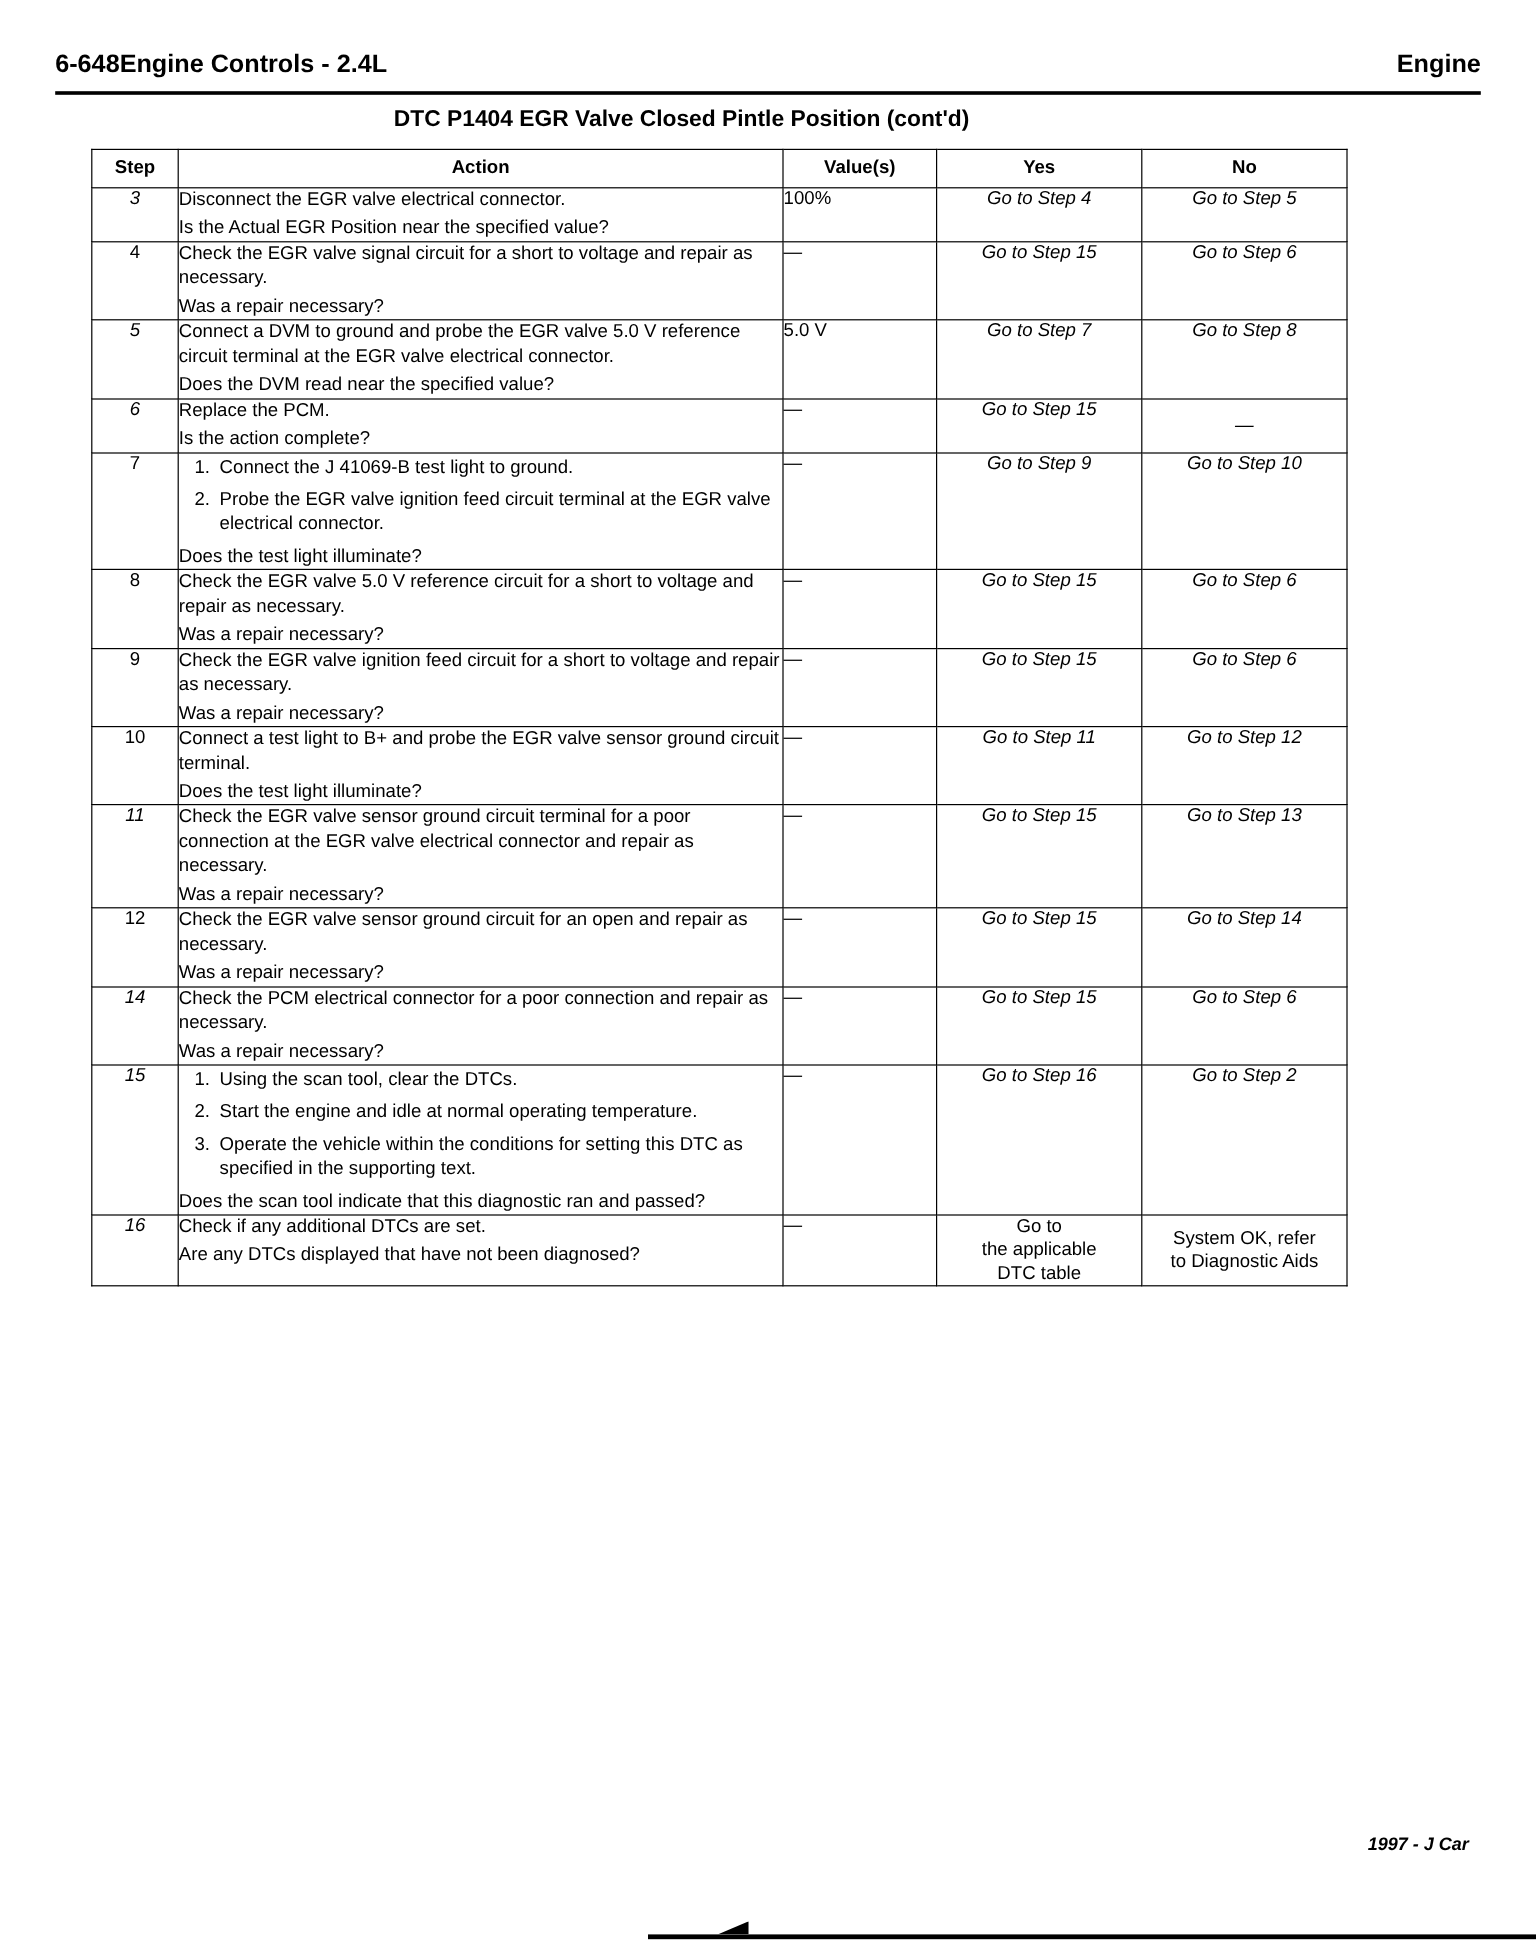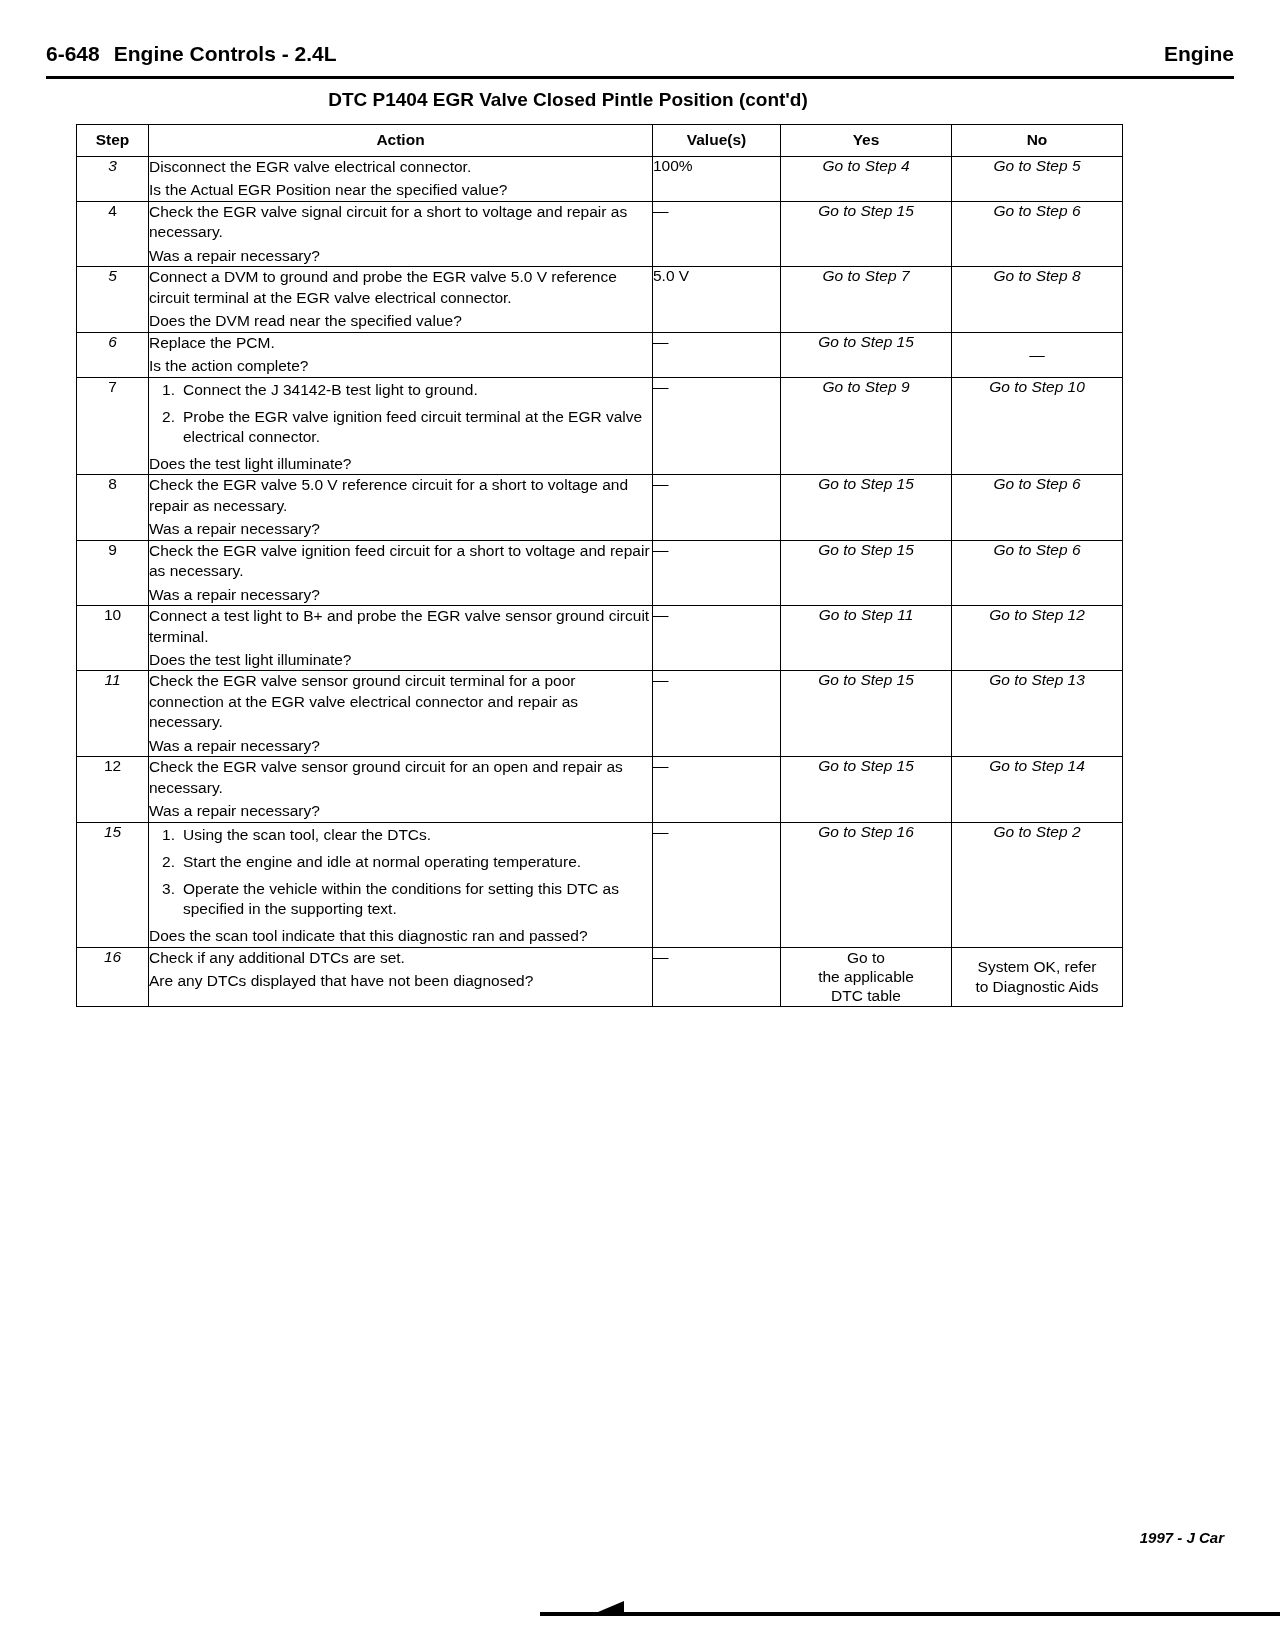--- a/index.html
+++ b/index.html
@@ -29,21 +29,20 @@
     top: 42px;
     left: 46px;
     right: 46px;
     display: flex;
     align-items: baseline;
     justify-content: space-between;
   }
   .header-left {
     display: flex;
     align-items: baseline;
-    gap: 14px;
     font-weight: bold;
   }
   .page-num {
     font-size: 21px;
     font-weight: bold;
     letter-spacing: 0px;
   }
   .header-title {
     font-size: 21px;
     font-weight: bold;
@@ -272,21 +271,21 @@
           <td class="cell-goto">Go to Step 15</td>
           <td class="cell-goto mid">—</td>
         </tr>
 
         <tr>
           <td class="cell-step upright">7</td>
           <td class="cell-action">
             <ol class="steps">
               <li>
                   <span class="num">1.</span>
-                  <span class="txt">Connect the J 34142-B test light to ground.</span>
+                  <span class="txt">Connect the J 41069-B test light to ground.</span>
                 </li>
               <li>
                   <span class="num">2.</span>
                   <span class="txt">Probe the EGR valve ignition feed circuit terminal at the EGR valve electrical connector.</span>
                 </li>
             </ol>
             <p>Does the test light illuminate?</p>
           </td>
           <td class="cell-value">—</td>
           <td class="cell-goto">Go to Step 9</td>
@@ -342,20 +341,30 @@
           <td class="cell-action">
             <p>Check the EGR valve sensor ground circuit for an open and repair as necessary.</p>
             <p>Was a repair necessary?</p>
           </td>
           <td class="cell-value">—</td>
           <td class="cell-goto">Go to Step 15</td>
           <td class="cell-goto">Go to Step 14</td>
         </tr>
 
 
+        <tr>
+          <td class="cell-step">14</td>
+          <td class="cell-action">
+            <p>Check the PCM electrical connector for a poor connection and repair as necessary.</p>
+            <p>Was a repair necessary?</p>
+          </td>
+          <td class="cell-value">—</td>
+          <td class="cell-goto">Go to Step 15</td>
+          <td class="cell-goto">Go to Step 6</td>
+        </tr>
 
         <tr>
           <td class="cell-step">15</td>
           <td class="cell-action">
             <ol class="steps">
               <li>
                   <span class="num">1.</span>
                   <span class="txt">Using the scan tool, clear the DTCs.</span>
                 </li>
               <li>

